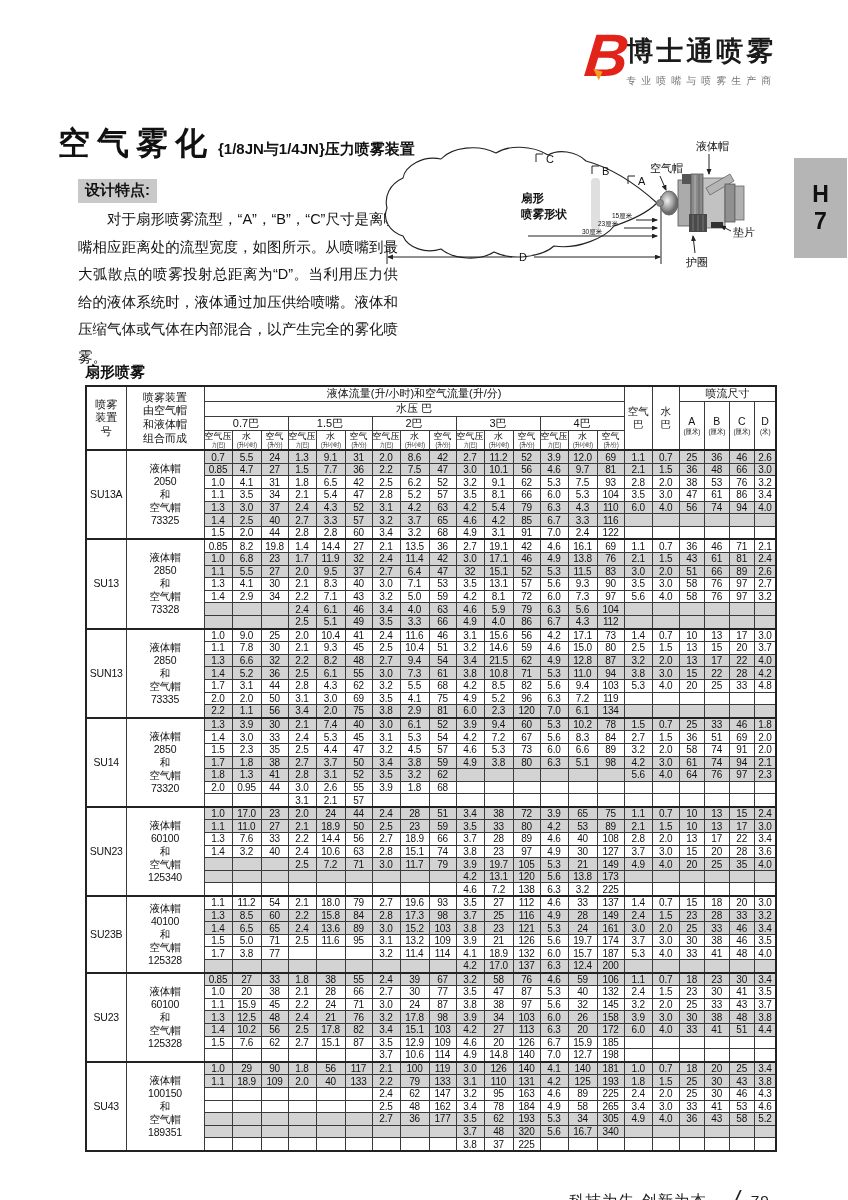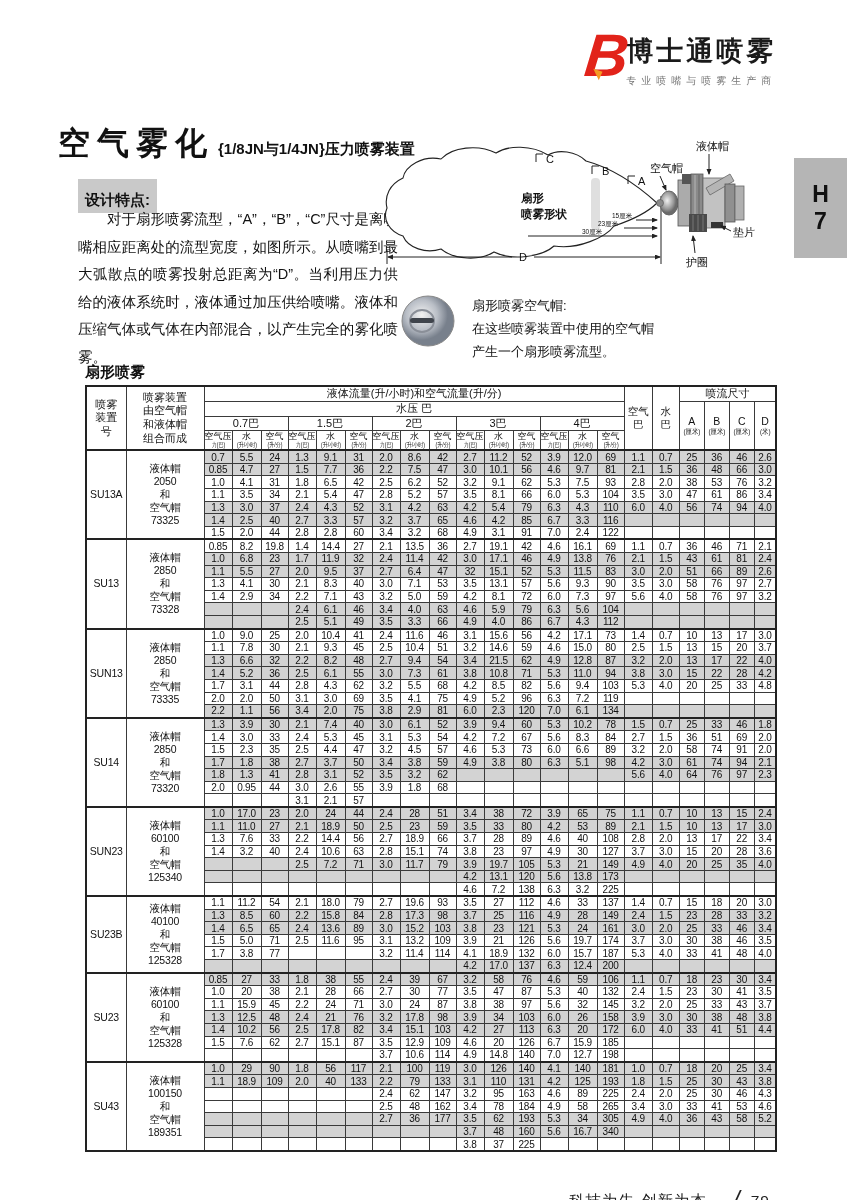--- a/index.html
+++ b/index.html
@@ -16,21 +16,21 @@
   .brand-tagline{margin-top:8px;font-size:10px;color:#777;letter-spacing:5px;}
   
   .side-tab{position:absolute;left:794px;top:158px;width:53px;height:100px;background:#b5b5b5;
             display:flex;flex-direction:column;align-items:center;justify-content:center;
             font-size:23px;font-weight:bold;color:#111;line-height:27px;}
   
   .title-row{position:absolute;left:58px;top:122px;white-space:nowrap;}
   .title-main{font-size:32px;font-weight:bold;letter-spacing:7px;}
   .title-sub{font-size:15px;font-weight:600;margin-left:4px;}
   
-  .design-label{position:absolute;left:78px;top:179px;background:#c9c9c9;padding:12px 7px 3px 7px;
+  .design-label{position:absolute;left:78px;top:179px;background:#c9c9c9;padding:2px 7px 3px 7px;
                 font-size:15px;font-weight:bold;}
   .design-text{position:absolute;left:78px;top:206px;width:320px;font-size:14.5px;line-height:27.5px;
                text-align:justify;text-indent:2em;}
   
   .diagram{position:absolute;left:378px;top:136px;}
   .dlbl{font-size:11px;fill:#111;}
   .dletter{font-size:11px;fill:#111;}
   .dtiny{font-size:6.5px;fill:#111;}
   .dshape{font-size:11.5px;font-weight:600;fill:#111;}
   .dline{stroke:#222;stroke-width:1;}
@@ -148,39 +148,20 @@
     <text class="dlbl" x="272" y="36">空气帽</text>
     <line class="dline" x1="282" y1="40" x2="288" y2="54" marker-end="url(#ah)"></line>
     <text class="dlbl" x="318" y="14">液体帽</text>
     <line class="dline" x1="331" y1="18" x2="331" y2="38" marker-end="url(#ah)"></line>
     <text class="dlbl" x="355" y="100">垫片</text>
     <line class="dline" x1="353" y1="95" x2="343" y2="90" marker-end="url(#ah)"></line>
     <text class="dlbl" x="308" y="130">护圈</text>
     <line class="dline" x1="317" y1="117" x2="315" y2="100" marker-end="url(#ah)"></line>
   </svg>
 
-  <div class="aircap-note">
-    <svg width="56" height="54" viewBox="0 0 56 54">
-      <ellipse cx="28" cy="27" rx="26" ry="25" fill="url(#gcap2)" stroke="#888"></ellipse>
-      <defs>
-        <radialGradient id="gcap2" cx="38%" cy="38%">
-          <stop offset="0%" stop-color="#f2f2f2"></stop>
-            <stop offset="60%" stop-color="#b9bec6"></stop>
-          <stop offset="100%" stop-color="#78808c"></stop>
-        </radialGradient>
-      </defs>
-      <ellipse cx="22" cy="27" rx="12" ry="11" fill="none" stroke="#8a8f98" stroke-width="2"></ellipse>
-      <rect x="10" y="24" width="24" height="5" rx="2.5" fill="#3f444c"></rect>
-    </svg>
-    <div class="note-text">
-      <div>扇形喷雾空气帽:</div>
-      <div>在这些喷雾装置中使用的空气帽</div>
-      <div>产生一个扇形喷雾流型。</div>
-    </div>
-  </div>
 
   <div class="table-title">扇形喷雾</div>
   <div class="tbl-wrap">
     <table id="spray-table">
       <colgroup id="cg">
           <col style="width: 40px;">
           <col style="width: 78px;">
           <col style="width: 28px;">
           <col style="width: 29px;">
           <col style="width: 27px;">
@@ -1540,21 +1521,21 @@
             <td class="g"></td>
             <td class="g"></td>
             <td class="g"></td>
             <td class="g"></td>
             <td class="g"></td>
             <td class="g"></td>
             <td class="g"></td>
             <td class="g"></td>
             <td class="g">3.7</td>
             <td class="g">48</td>
-            <td class="g">160</td>
+            <td class="g">320</td>
             <td class="g">5.6</td>
             <td class="g">16.7</td>
             <td class="g">340</td>
             <td class="g"></td>
             <td class="g"></td>
             <td class="g"></td>
             <td class="g"></td>
             <td class="g"></td>
             <td class="g"></td>
           </tr>

